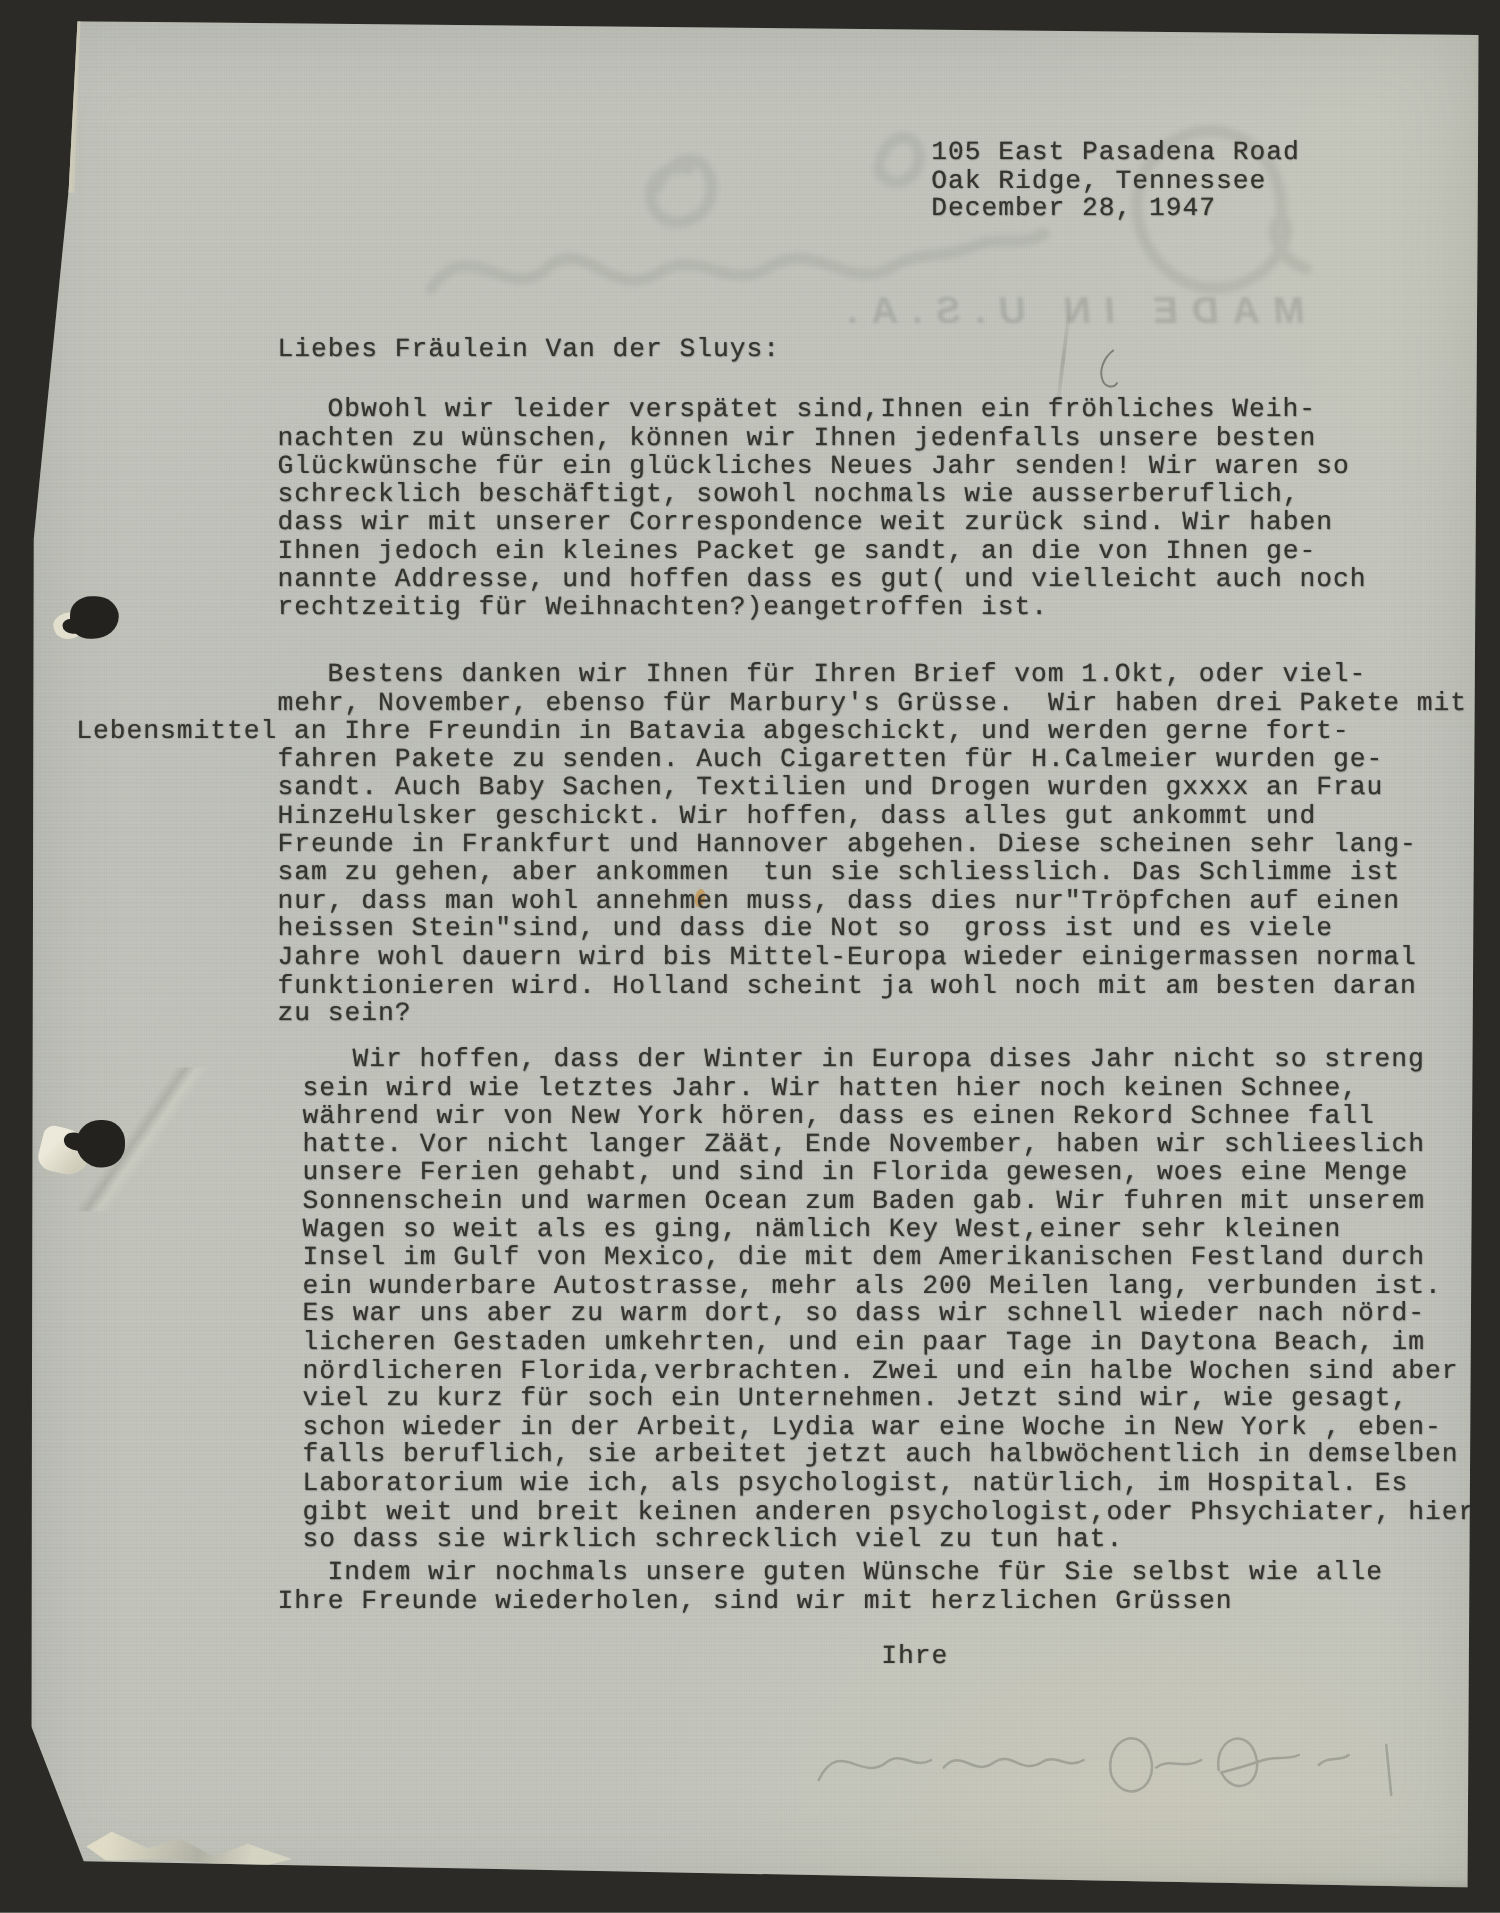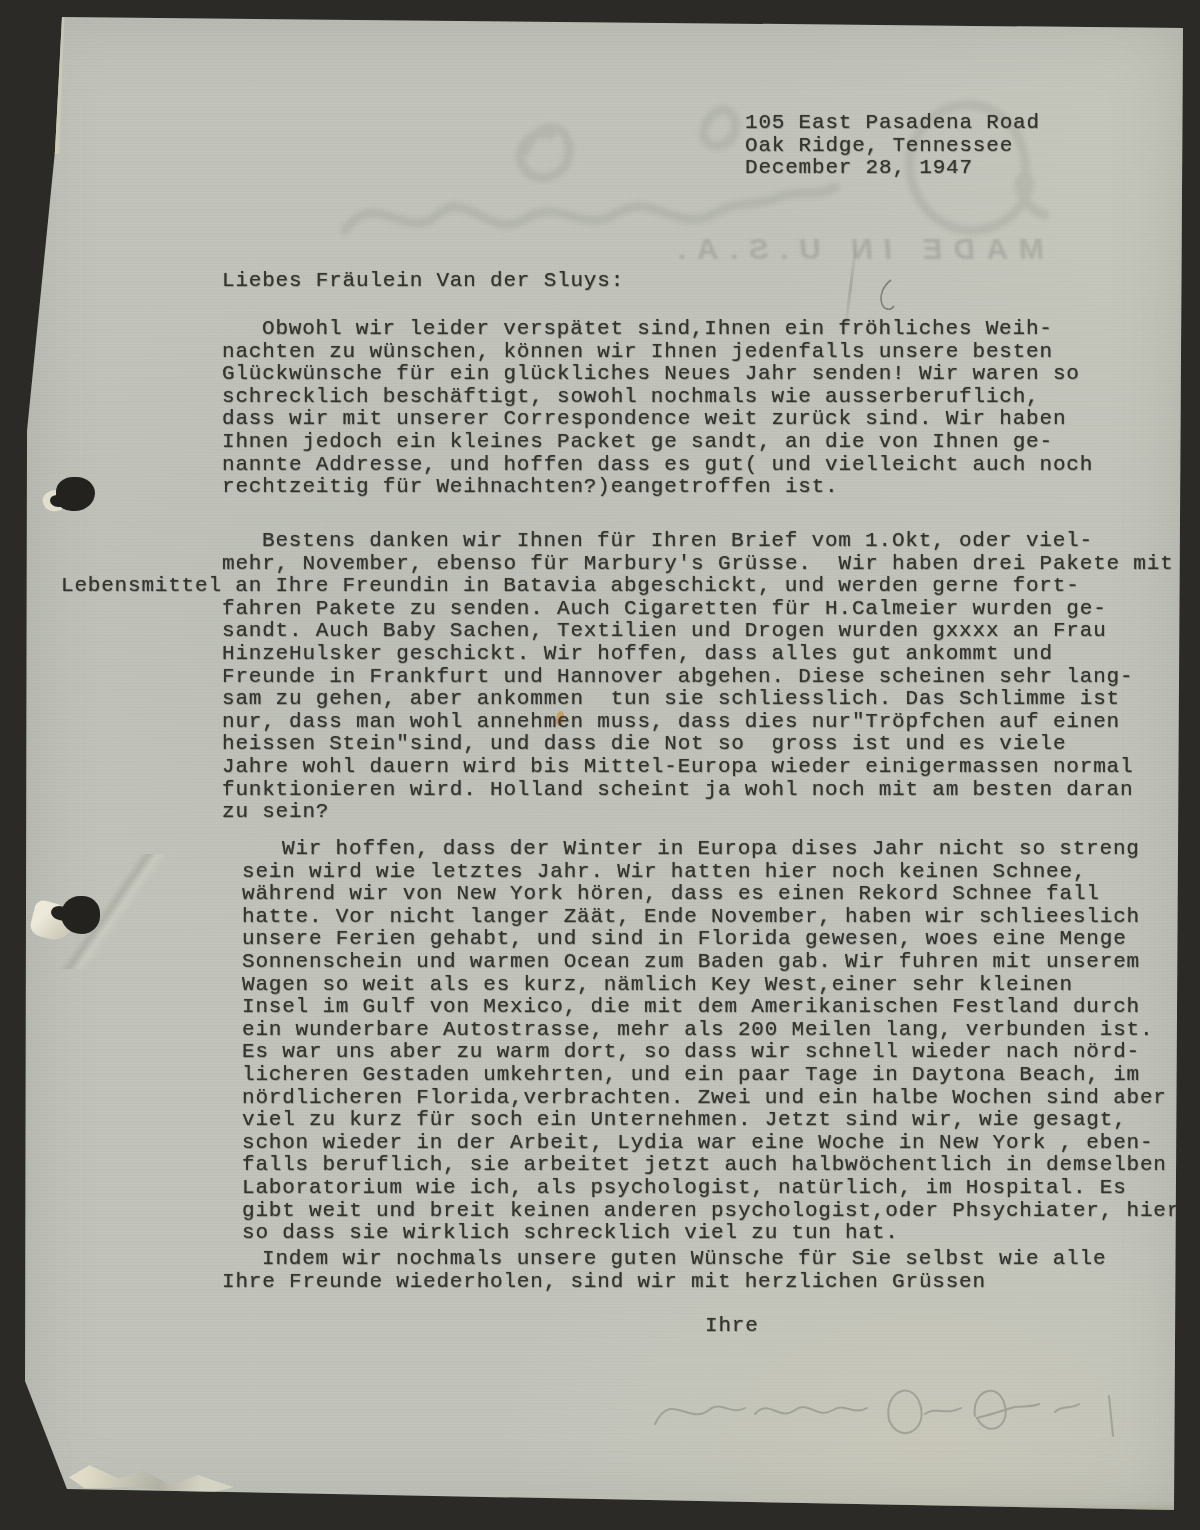--- a/index.html
+++ b/index.html
@@ -150,21 +150,21 @@
           <div class="line">zu sein?</div>
         </div>
 
       <div id="para3" class="para">
           <div class="line">Wir hoffen, dass der Winter in Europa dises Jahr nicht so streng</div>
           <div class="line">sein wird wie letztes Jahr. Wir hatten hier noch keinen Schnee,</div>
           <div class="line">während wir von New York hören, dass es einen Rekord Schnee fall</div>
           <div class="line">hatte. Vor nicht langer Zäät, Ende November, haben wir schlieeslich</div>
           <div class="line">unsere Ferien gehabt, und sind in Florida gewesen, woes eine Menge</div>
           <div class="line">Sonnenschein und warmen Ocean zum Baden gab. Wir fuhren mit unserem</div>
-          <div class="line">Wagen so weit als es kurz, nämlich Key West,einer sehr kleinen</div>
+          <div class="line">Wagen so weit als es ging, nämlich Key West,einer sehr kleinen</div>
           <div class="line">Insel im Gulf von Mexico, die mit dem Amerikanischen Festland durch</div>
           <div class="line">ein wunderbare Autostrasse, mehr als 200 Meilen lang, verbunden ist.</div>
           <div class="line">Es war uns aber zu warm dort, so dass wir schnell wieder nach nörd-</div>
           <div class="line">licheren Gestaden umkehrten, und ein paar Tage in Daytona Beach, im</div>
           <div class="line">nördlicheren Florida,verbrachten. Zwei und ein halbe Wochen sind aber</div>
           <div class="line">viel zu kurz für soch ein Unternehmen. Jetzt sind wir, wie gesagt,</div>
           <div class="line">schon wieder in der Arbeit, Lydia war eine Woche in New York , eben-</div>
           <div class="line">falls beruflich, sie arbeitet jetzt auch halbwöchentlich in demselben</div>
           <div class="line">Laboratorium wie ich, als psychologist, natürlich, im Hospital. Es</div>
           <div class="line">gibt weit und breit keinen anderen psychologist,oder Phsychiater, hier</div>

